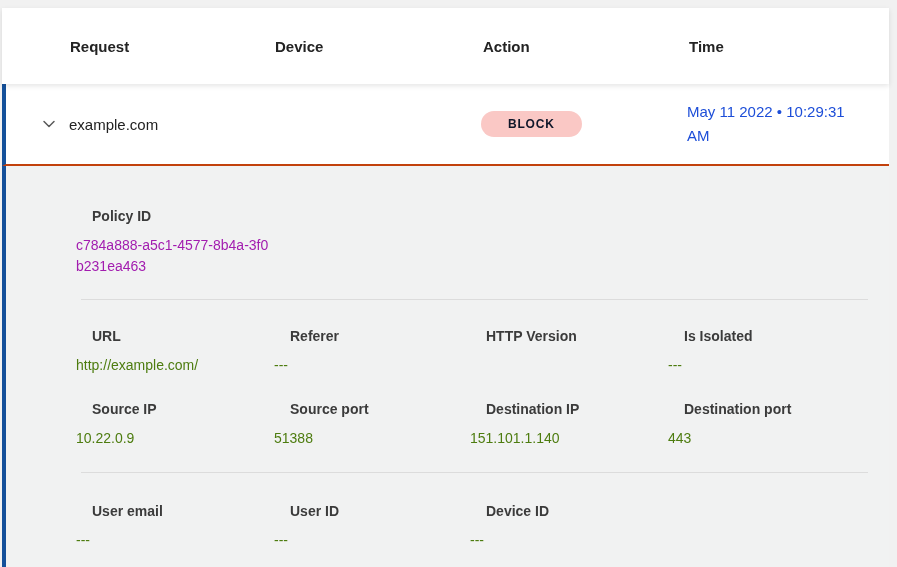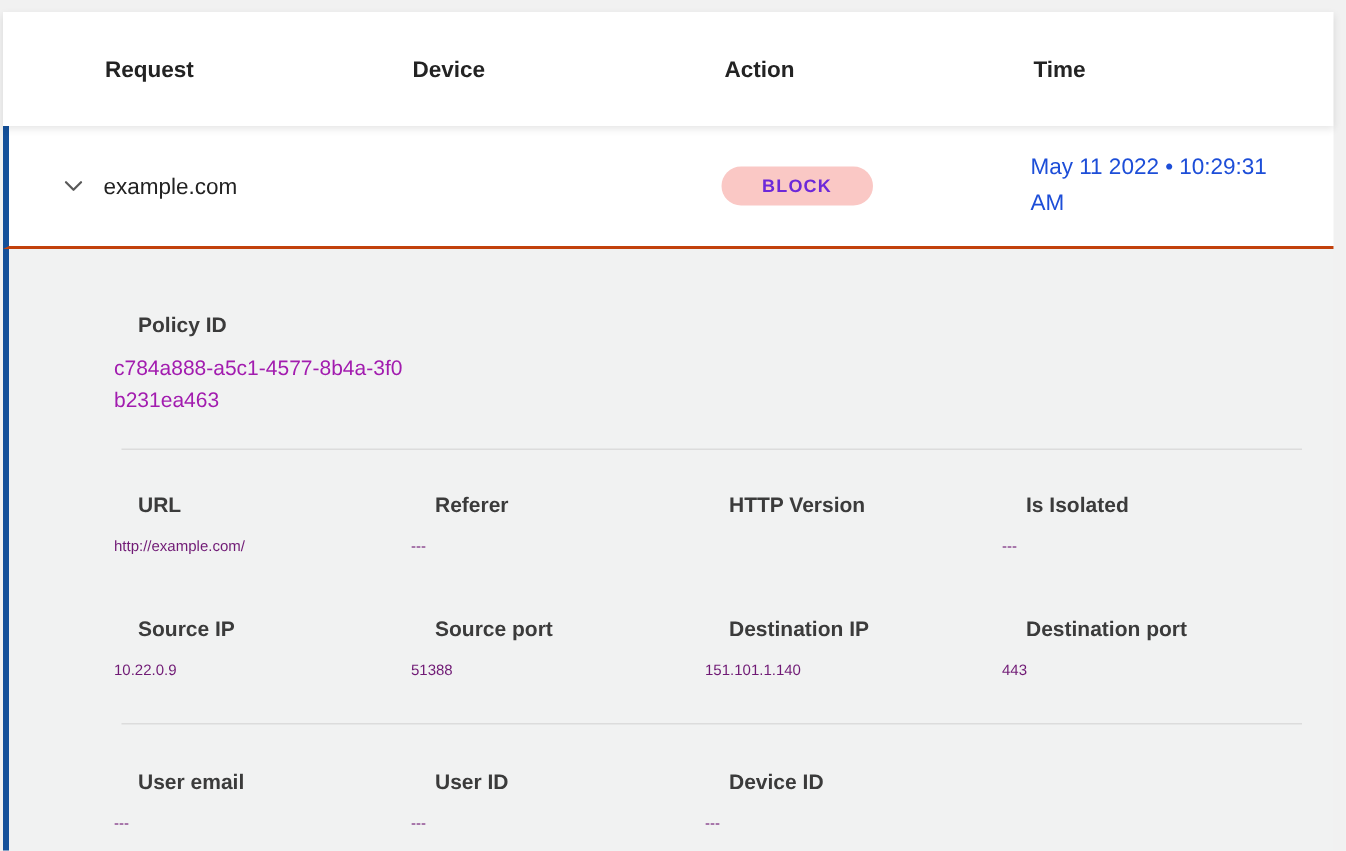--- a/index.html
+++ b/index.html
@@ -43,21 +43,21 @@
     padding-left: 35px;
     position: relative;
     z-index: 1;
     cursor: pointer;
   }
   .chevron { width: 16px; height: 16px; display: inline-block; }
   .request-domain { font-size: 15px; color: #222; }
   .badge {
     display: inline-block;
     background: #fac8c5;
-    color: #6d28d9;
+    color: #0f172a;
     font-size: 12px;
     font-weight: 700;
     letter-spacing: 0.8px;
     line-height: 26px;
     padding: 0 27px;
     border-radius: 14px;
   }
   .time-cell {
     font-size: 15px;
     line-height: 24px;
@@ -74,22 +74,22 @@
   }
   .field-label {
     font-size: 14px;
     font-weight: 700;
     color: #3b3b3b;
     line-height: 20px;
     margin-bottom: 9px;
     margin-left: 16px;
   }
   .field-value {
-    font-size: 10px;
-    color: #701a75;
+    font-size: 14px;
+    color: #4d7c0f;
     line-height: 20px;
   }
   .policy-link {
     font-size: 14px;
     color: #a21caf;
     line-height: 21px;
     display: block;
     width: 198px;
     word-break: break-all;
     text-decoration: none;
@@ -99,21 +99,21 @@
     border: none;
     border-top: 1px solid #dcdcdc;
     height: 0;
     margin-left: 5px;
   }
   .divider-1 { margin-top: 22px; margin-bottom: 26px; }
   .divider-2 { margin-top: 24px; margin-bottom: 28px; }
   .fields-grid {
     display: grid;
     grid-template-columns: 198px 196px 198px 1fr;
-    row-gap: 34px;
+    row-gap: 24px;
   }
 </style>
 </head>
 <body>
 
 <div class="content">
 
   <div class="table-header">
     <span>Request</span>
     <span>Device</span>

